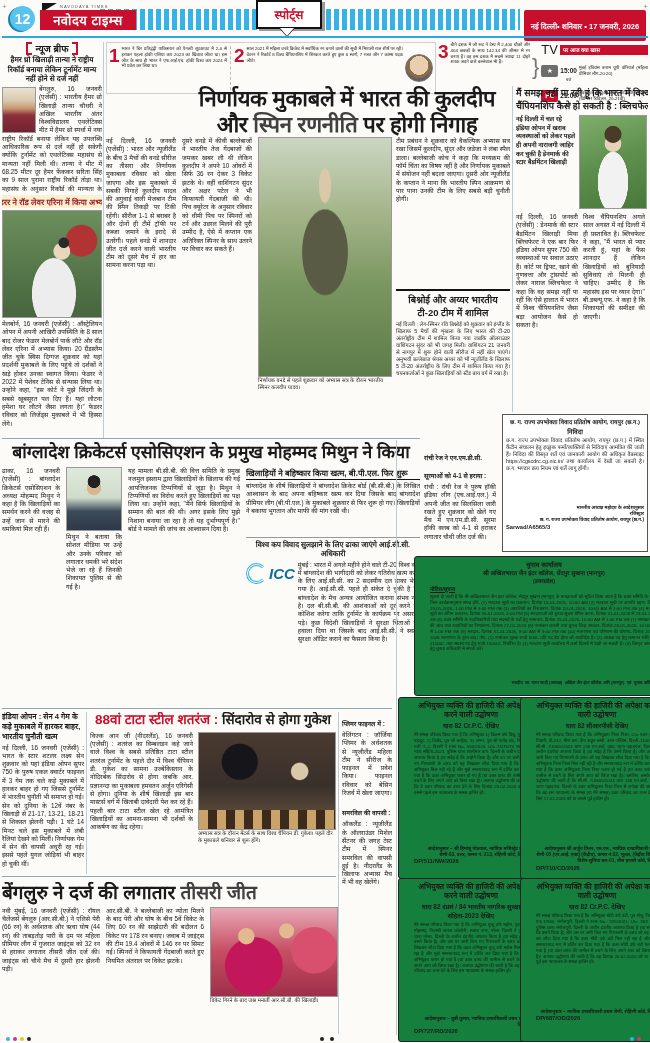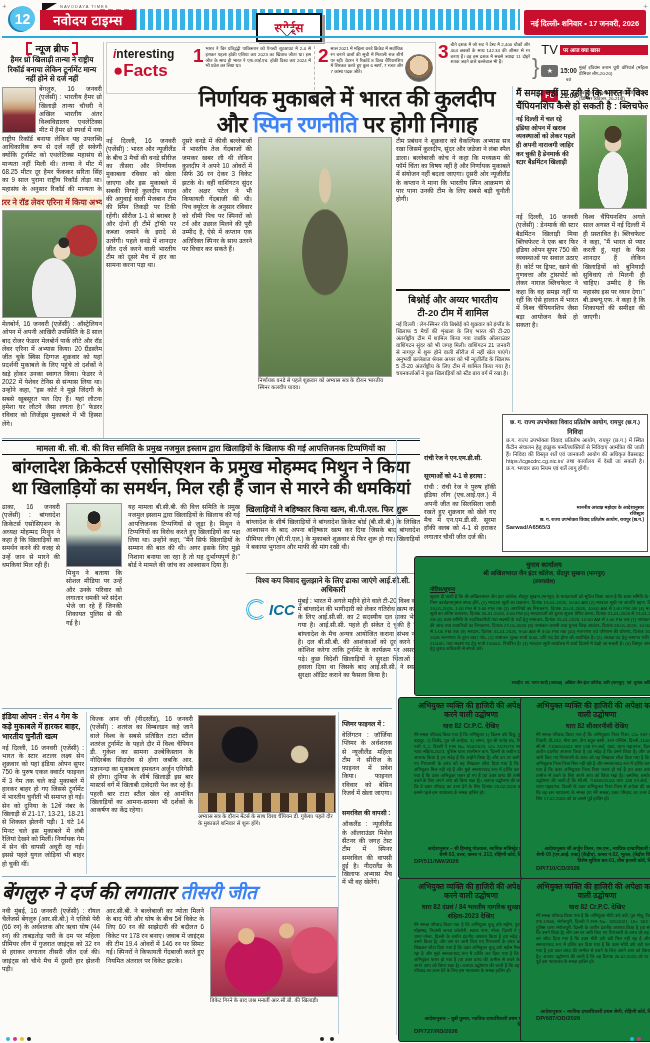--- a/index.html
+++ b/index.html
@@ -22,21 +22,21 @@
   .datebox{background:#c8102e;color:#fff;font-weight:bold;font-size:7.5px;display:flex;
            align-items:center;justify-content:center;border-radius:2px;}
   .bluerule{background:#2aa9e0;}
   .vr{background:#b9cdd8;width:1px;}
   .hrule{background:#8fa8b5;height:1px;}
   
   .t6{font-size:6.3px;line-height:1.32;text-align:justify;}
   .t55{font-size:5.4px;line-height:1.3;text-align:justify;}
   .t45{font-size:4.4px;line-height:1.32;text-align:justify;}
   .h-main{font-size:22px;font-weight:800;text-align:center;line-height:1.16;letter-spacing:-.3px;}
-  .accent{color:#3b82f6;}
+  .accent{color:#404040;}
   .red{color:#c8102e;}
   .standfirst{background:#f0efec;border-top:1px solid #999;border-bottom:1px solid #999;
               font-size:7.2px;font-weight:bold;display:flex;align-items:center;justify-content:center;}
   .kicker{border-top:1.5px solid #111;border-bottom:1.5px solid #111;font-weight:bold;
           display:flex;align-items:center;justify-content:center;}
   .caption{font-size:5.4px;line-height:1.25;color:#222;}
   
   .ph{position:relative;overflow:hidden;border:1px solid #999;}
   .ph-athlete{background:linear-gradient(180deg,#e8e2d2 0%,#d9c9ae 28%,#c89a72 46%,#8d2f3a 62%,#6f2430 100%);}
   .ph-tennis{background:
@@ -98,23 +98,23 @@
 
   <div class="abs" style="left:0;top:0;width:650px;height:38px;">
     <span class="abs plus" style="left:2px;top:2px;">+</span>
     <span class="abs plus" style="right:2px;top:2px;">+</span>
     <div class="abs stripes" style="left:100px;top:9px;width:420px;height:21px;"></div>
     <div class="abs stripes" style="left:318px;top:9px;width:200px;height:21px;"></div>
     <div class="abs pgnum" style="left:10px;top:6px;">12</div>
     <div class="abs fold" style="left:42px;top:3px;"></div>
     <div class="abs masthead-top nowrap" style="left:60px;top:4px;width:70px;">NAVODAYA TIMES</div>
     <div class="abs masthead" style="left:40px;top:10px;width:96px;height:20px;">नवोदय टाइम्स</div>
-    <div class="abs section-tab" style="left:256px;top:13px;width:62px;height:25px;font-family:Liberation Serif, serif;">स्पोर्ट्स</div>
+    <div class="abs section-tab" style="left:256px;top:0;width:62px;height:25px;font-family:Liberation Serif, serif;">स्पोर्ट्स</div>
     <div class="abs tab-pointer" style="left:280px;top:28px;"></div>
-    <div class="abs datebox nowrap" style="left:524px;top:10px;width:122px;height:25px;text-align:center;">नई दिल्ली• शनिवार • 17 जनवरी, 2026</div>
+    <div class="abs datebox nowrap" style="left:524px;top:10px;width:122px;height:31px;text-align:center;">नई दिल्ली• शनिवार • 17 जनवरी, 2026</div>
     <div class="abs bluerule" style="left:2px;top:36px;width:646px;height:2px;"></div>
   </div>
 
   <div class="abs" style="left:2px;top:42px;width:100px;height:396px;">
     <div style="display:flex;align-items:center;justify-content:center;gap:3px;height:13px;">
       <span class="brkt l"></span>
       <span style="font-weight:bold;font-size:9.5px;">न्यूज ब्रीफ</span>
       <span class="brkt r"></span>
     </div>
     <div class="nowrap" style="font-weight:bold;font-size:7.4px;text-align:center;line-height:1.3;white-space:normal;height:30px;overflow:hidden;">हैमर थ्रो खिलाड़ी तान्या ने राष्ट्रीय रिकॉर्ड बनाया लेकिन टूर्नामेंट मान्य नहीं होने से दर्ज नहीं</div>
@@ -122,24 +122,20 @@
       <div class="ph ph-athlete" style="float:left;width:32px;height:44px;margin:2px 3px 1px 0;"></div>
       <p class="t6" style="margin:0;">बेंगलुरु, 16 जनवरी (एजेंसी) : भारतीय हैमर थ्रो खिलाड़ी तान्या चौधरी ने अखिल भारतीय अंतर विश्वविद्यालय एथलेटिक्स मीट में हैमर थ्रो स्पर्धा में नया राष्ट्रीय रिकॉर्ड बनाया लेकिन यह उपलब्धि आधिकारिक रूप से दर्ज नहीं हो सकेगी क्योंकि टूर्नामेंट को एथलेटिक्स महासंघ से मान्यता नहीं मिली थी। तान्या ने मीट में 68.25 मीटर दूर हैमर फेंककर सरिता सिंह का 9 साल पुराना राष्ट्रीय रिकॉर्ड तोड़ा था। महासंघ के अनुसार रिकॉर्ड की मान्यता के लिए स्पर्धा का कैलेंडर में होना और डोप परीक्षण जरूरी है। तान्या ने खेद जताया कि टूर्नामेंट में उनका डोप टेस्ट भी नहीं हुआ था।</p>
     </div>
     <div class="subhead-band nowrap" style="height:13px;margin:2px 0;">फेडरर ने रॉड लेवर एरिना में किया अभ्यास</div>
     <div class="ph ph-tennis" style="width:98px;height:106px;"></div>
     <p class="t6" style="margin:2px 0 0;height:112px;overflow:hidden;">मेलबोर्न, 16 जनवरी (एजेंसी) : ऑस्ट्रेलियन ओपन में अपनी आखिरी उपस्थिति के 8 साल बाद रोजर फेडरर मेलबोर्न पार्क लौटे और रॉड लेवर एरिना में अभ्यास किया। 20 ग्रैंडस्लैम जीत चुके स्विस दिग्गज शुक्रवार को यहां प्रदर्शनी मुकाबले के लिए पहुंचे तो दर्शकों ने खड़े होकर उनका स्वागत किया। फेडरर ने 2022 में पेशेवर टेनिस से संन्यास लिया था। उन्होंने कहा, ''इस कोर्ट ने मुझे जिंदगी के सबसे खूबसूरत पल दिए हैं। यहां लौटना हमेशा घर लौटने जैसा लगता है।'' फेडरर रविवार को लिजेंड्स मुकाबले में भी हिस्सा लेंगे।</p>
   </div>
   <div class="abs vr" style="left:103px;top:42px;height:396px;"></div>
 
   <div class="abs" style="left:106px;top:42px;width:328px;height:50px;border:1px solid #cfcfcf;display:flex;align-items:stretch;">
-    <div style="width:76px;padding:4px 2px 0 6px;">
-      <div style="font-size:12px;font-weight:bold;"><span class="red" style="font-style:italic;">i</span><span>nteresting</span></div>
-      <div class="red" style="font-size:17px;font-weight:800;">●<span>Facts</span></div>
-    </div>
     <div style="flex:1;display:flex;padding:3px 2px;gap:3px;">
       <div style="display:flex;gap:2px;width:118px;border-right:1px dashed #bbb;padding-right:3px;">
         <span class="red" style="font-size:19px;font-weight:800;line-height:1;">1</span>
         <span class="t45">भारत ने चिर प्रतिद्वंद्वी पाकिस्तान को पेनल्टी शूटआउट में 2-0 से हराकर पहला हॉकी एशिया कप 2023 का खिताब जीता था। इस जीत के साथ ही भारत ने एफ.आई.एच. हॉकी विश्व कप 2024 में भी प्रवेश कर लिया था।</span>
       </div>
       <div style="display:flex;gap:2px;flex:1;">
         <span class="red" style="font-size:19px;font-weight:800;line-height:1;">2</span>
         <span class="t45">साल 2021 में महिला वनडे क्रिकेट में सर्वाधिक रन बनाने वालों की सूची में मिताली राज शीर्ष पर रहीं। वेटरन ने रिकॉर्ड 8 विश्व चैंपियनशिप में शिरकत करते हुए कुल 6 स्वर्ण, 7 रजत और 7 कांस्य पदक जीते।</span>
         <span class="face" style="width:26px;height:26px;flex:0 0 auto;align-self:center;"></span>
       </div>
@@ -223,23 +219,21 @@
     <div class="notice-sign">
       <div>माननीय अध्यक्ष महोदय के आदेशानुसार</div>
         <div>रजिस्ट्रार</div>
         <div>छ. ग. राज्य उपभोक्ता विवाद प्रतितोष आयोग, रायपुर (छ.ग.)</div>
     </div>
     <div class="notice-id">Sarwad/A6565/3</div>
   </div>
 
   <div class="abs hrule" style="left:2px;top:438px;width:418px;"></div>
   <div class="abs" style="left:2px;top:440px;width:418px;height:268px;">
-    <div class="kicker nowrap" style="height:13px;font-size:8px;">मामला बी. सी. बी. की वित्त समिति के प्रमुख नजमुल इस्लाम द्वारा खिलाड़ियों के खिलाफ की गई आपत्तिजनक टिप्पणियों का</div>
     <div class="nowrap" style="font-weight:800;font-size:17.5px;text-align:center;line-height:1.2;margin-top:2px;">बांग्लादेश क्रिकेटर्स एसोसिएशन के प्रमुख मोहम्मद मिथुन ने किया</div>
-    <div class="nowrap" style="font-weight:800;font-size:17.5px;text-align:center;line-height:1.2;">था खिलाड़ियों का समर्थन, मिल रही हैं जान से मारने की धमकियां</div>
     <div style="display:flex;gap:6px;margin-top:4px;height:196px;overflow:hidden;">
       <p class="t6" style="margin:0;width:58px;">ढाका, 16 जनवरी (एजेंसी) : बांग्लादेश क्रिकेटर्स एसोसिएशन के अध्यक्ष मोहम्मद मिथुन ने कहा है कि खिलाड़ियों का समर्थन करने की वजह से उन्हें जान से मारने की धमकियां मिल रही हैं।</p>
       <div style="width:56px;">
         <div class="ph ph-portrait" style="width:54px;height:62px;"></div>
         <p class="t6" style="margin:2px 0 0;">मिथुन ने बताया कि सोशल मीडिया पर उन्हें और उनके परिवार को लगातार धमकी भरे संदेश भेजे जा रहे हैं जिनकी शिकायत पुलिस से की गई है।</p>
       </div>
       <p class="t6" style="margin:0;width:112px;">यह मामला बी.सी.बी. की वित्त समिति के प्रमुख नजमुल इस्लाम द्वारा खिलाड़ियों के खिलाफ की गई आपत्तिजनक टिप्पणियों से जुड़ा है। मिथुन ने टिप्पणियों का विरोध करते हुए खिलाड़ियों का पक्ष लिया था। उन्होंने कहा, ''मैंने सिर्फ खिलाड़ियों के सम्मान की बात की थी। अगर इसके लिए मुझे निशाना बनाया जा रहा है तो यह दुर्भाग्यपूर्ण है।'' बोर्ड ने मामले की जांच का आश्वासन दिया है।</p>
       <div style="flex:1;">
         <div class="nowrap" style="font-weight:800;font-size:8.2px;border-bottom:1px solid #111;padding-bottom:1px;">खिलाड़ियों ने बहिष्कार किया खत्म, बी.पी.एल. फिर शुरू</div>
         <p class="t6" style="margin:2px 0 0;height:52px;overflow:hidden;">बांग्लादेश के शीर्ष खिलाड़ियों ने बांग्लादेश क्रिकेट बोर्ड (बी.सी.बी.) के लिखित आश्वासन के बाद अपना बहिष्कार खत्म कर दिया जिसके बाद बांग्लादेश प्रीमियर लीग (बी.पी.एल.) के मुकाबले शुक्रवार से फिर शुरू हो गए। खिलाड़ियों ने बकाया भुगतान और माफी की मांग रखी थी।</p>
@@ -260,40 +254,43 @@
   </div>
 
   <div class="abs hrule" style="left:2px;top:708px;width:390px;"></div>
   <div class="abs" style="left:2px;top:712px;width:82px;height:162px;overflow:hidden;">
     <div style="font-weight:800;font-size:7.6px;line-height:1.3;">इंडिया ओपन : सेन 4 गेम के कड़े मुकाबले में हारकर बाहर, भारतीय चुनौती खत्म</div>
     <p class="t6" style="margin:2px 0 0;">नई दिल्ली, 16 जनवरी (एजेंसी) : भारत के स्टार शटलर लक्ष्य सेन शुक्रवार को यहां इंडिया ओपन सुपर 750 के पुरुष एकल क्वार्टर फाइनल में 3 गेम तक चले कड़े मुकाबले में हारकर बाहर हो गए जिससे टूर्नामेंट में भारतीय चुनौती भी समाप्त हो गई। सेन को दुनिया के 12वें नंबर के खिलाड़ी से 21-17, 13-21, 18-21 से शिकस्त झेलनी पड़ी। 1 घंटे 14 मिनट चले इस मुकाबले में लंबी रैलियां देखने को मिलीं। निर्णायक गेम में सेन की वापसी अधूरी रह गई। इससे पहले युगल जोड़ियां भी बाहर हो चुकी थीं।</p>
   </div>
   <div class="abs vr" style="left:86px;top:712px;height:162px;"></div>
 
   <div class="abs" style="left:90px;top:712px;width:246px;height:162px;">
+    <div class="nowrap" style="font-weight:800;font-size:13.5px;text-align:center;line-height:1.25;">
+      <span class="red">88वां टाटा स्टील शतरंज :</span><span> सिंदारोव से होगा गुकेश</span>
+    </div>
     <div style="display:flex;gap:5px;margin-top:3px;">
       <p class="t6" style="margin:0;width:104px;height:118px;overflow:hidden;">विज्क आन जी (नीदरलैंड), 16 जनवरी (एजेंसी) : शतरंज का विम्बलडन कहे जाने वाले विश्व के सबसे प्रतिष्ठित टाटा स्टील शतरंज टूर्नामेंट के पहले दौर में विश्व चैंपियन डी. गुकेश का सामना उज्बेकिस्तान के नोदिरबेक सिंदारोव से होगा जबकि आर. प्रज्ञानन्दा का मुकाबला हमवतन अर्जुन एरिगेसी से होगा। दुनिया के शीर्ष खिलाड़ी इस बार मास्टर्स वर्ग में खिताबी दावेदारी पेश कर रहे हैं। पहली बार टाटा स्टील खेल रहे आमंत्रित खिलाड़ियों का आमना-सामना भी दर्शकों के आकर्षण का केंद्र रहेगा।</p>
       <div style="flex:1;">
         <div class="ph ph-chess" style="width:136px;height:96px;"></div>
         <div class="caption" style="height:20px;overflow:hidden;">अभ्यास सत्र के दौरान मेंटर्स के साथ विश्व चैंपियन डी. गुकेश। पहले दौर के मुकाबले शनिवार से शुरू होंगे।</div>
       </div>
     </div>
   </div>
   <div class="abs vr" style="left:338px;top:712px;height:322px;"></div>
 
   <div class="abs" style="left:342px;top:712px;width:50px;height:322px;overflow:hidden;">
     <span style="font-weight:bold;font-size:6.3px;">प्लिमर फाइनल में :</span>
     <p class="t6" style="margin:1px 0 4px;">वेलिंगटन : जॉर्जिया प्लिमर के अर्धशतक से न्यूजीलैंड महिला टीम ने सीरीज के फाइनल में प्रवेश किया। फाइनल रविवार को बेसिन रिजर्व में खेला जाएगा।</p>
     <span style="font-weight:bold;font-size:6.3px;">समरविल की वापसी :</span>
     <p class="t6" style="margin:1px 0 0;">ऑकलैंड : न्यूजीलैंड के ऑलराउंडर मिशेल सैंटनर की जगह टेस्ट टीम में स्पिनर समरविल की वापसी हुई है। नीदरलैंड के खिलाफ अभ्यास मैच में भी वह खेलेंगे।</p>
   </div>
 
   <div class="abs hrule" style="left:2px;top:876px;width:334px;"></div>
   <div class="abs" style="left:2px;top:880px;width:334px;height:154px;">
-    <div class="nowrap" style="font-weight:800;font-size:19px;line-height:1.2;margin:2px 0;width:302px;font-style:italic;">
+    <div class="nowrap" style="font-weight:800;font-size:19px;line-height:1.2;margin:2px 0;width:302px;">
       <span>बेंगलुरु ने दर्ज की लगातार </span><span class="accent">तीसरी जीत</span>
     </div>
     <div style="display:flex;gap:6px;">
       <p class="t6" style="margin:0;width:98px;height:106px;overflow:hidden;">नवी मुंबई, 16 जनवरी (एजेंसी) : रॉयल चैलेंजर्स बेंगलुरु (आर.सी.बी.) ने एलिसे पेरी (66 रन) के अर्धशतक और ऋचा घोष (44 रन) की ताबड़तोड़ पारी के दम पर महिला प्रीमियर लीग में गुजरात जाइंट्स को 32 रन से हराकर लगातार तीसरी जीत दर्ज की। जाइंट्स को चौथे मैच में दूसरी हार झेलनी पड़ी।</p>
       <p class="t6" style="margin:0;width:98px;height:106px;overflow:hidden;">आर.सी.बी. ने बल्लेबाजी का न्योता मिलने के बाद पेरी और घोष के बीच 5वें विकेट के लिए 60 रन की साझेदारी की बदौलत 6 विकेट पर 178 रन बनाए। जवाब में जाइंट्स की टीम 19.4 ओवरों में 146 रन पर सिमट गई। स्पिनरों ने किफायती गेंदबाजी करते हुए नियमित अंतराल पर विकेट झटके।</p>
       <div style="flex:1;">
         <div class="ph ph-wpl" style="width:100%;height:88px;"></div>
         <div class="caption" style="height:16px;overflow:hidden;">विकेट गिरने के बाद जश्न मनातीं आर.सी.बी. की खिलाड़ी।</div>
       </div>
     </div>

